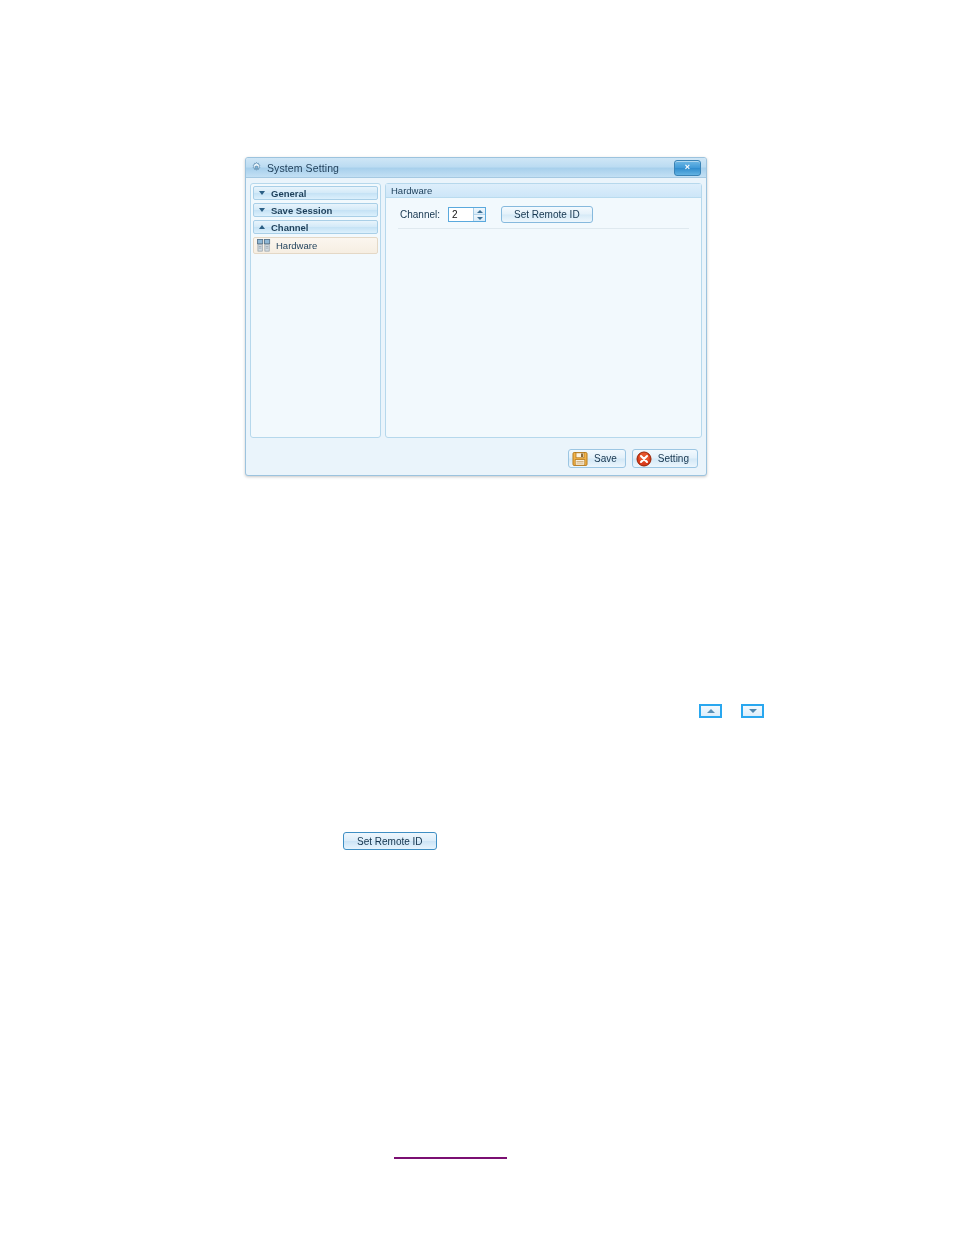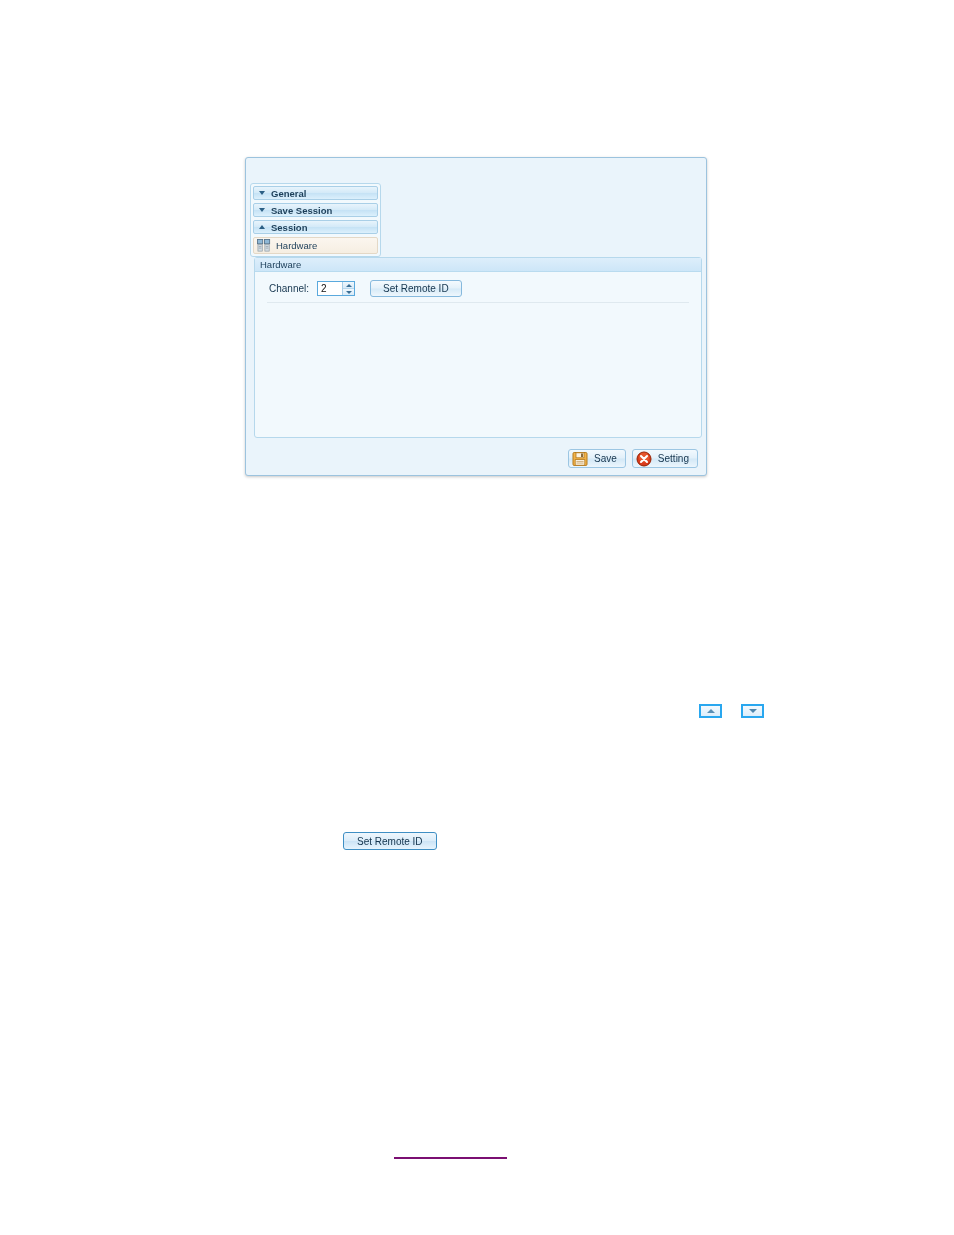--- a/index.html
+++ b/index.html
@@ -73,21 +73,20 @@
 
   .dialog-body {
     position: absolute;
     left: 0;
     top: 21px;
     right: 0;
     bottom: 33px;
     display: flex;
     padding: 4px;
     box-sizing: border-box;
-    flex-direction: column;
   }
 
   
   .sidebar {
     width: 131px;
     background: #f2f9fd;
     border: 1px solid #b6d8ec;
     border-radius: 3px;
     box-sizing: border-box;
     padding: 2px;
@@ -328,38 +327,49 @@
     width: 113px;
     height: 1.5px;
     background: #7b0f72;
   }
 </style>
 </head>
 <body>
 
 <div class="dialog">
 
+  <div class="titlebar">
+    <span class="gear-icon">
+      <svg width="11" height="11" viewBox="0 0 16 16">
+        <path d="M8 5.2a2.8 2.8 0 1 0 0 5.6 2.8 2.8 0 0 0 0-5.6zm0 4.2a1.4 1.4 0 1 1 0-2.8 1.4 1.4 0 0 1 0 2.8z" fill="#ffffff"></path>
+        <path d="M8 0.6l1 1.7 1.9-0.5 0.2 2 1.9 0.8-1 1.7 1 1.7-1.9 0.8-0.2 2-1.9-0.5L8 12l-1-1.7-1.9 0.5-0.2-2L3 8l1-1.7L3 4.6l1.9-0.8 0.2-2L7 2.3z" fill="#e9f4fb" stroke="#4b7ea5" stroke-width="0.9"></path>
+        <circle cx="8" cy="8" r="2.1" fill="#7fb5d8" stroke="#3e6e95" stroke-width="0.8"></circle>
+      </svg>
+    </span>
+    <span class="title-text">System Setting</span>
+    <div class="close-btn">×</div>
+  </div>
 
   <div class="dialog-body">
 
     <div class="sidebar">
 
       <div class="accordion-header">
         <span class="acc-arrow down"></span>
         <span class="acc-label">General</span>
       </div>
 
       <div class="accordion-header">
         <span class="acc-arrow down"></span>
         <span class="acc-label">Save Session</span>
       </div>
 
       <div class="accordion-header">
         <span class="acc-arrow up"></span>
-        <span class="acc-label">Session</span>
+        <span class="acc-label">Channel</span>
       </div>
 
       <div class="tree-item">
         <span class="hw-icon">
           <svg width="14" height="13" viewBox="0 0 16 15">
             <rect x="0.5" y="0.5" width="6" height="5" fill="#8fb8d6" stroke="#55728a" stroke-width="1"></rect>
             <rect x="8.5" y="0.5" width="6" height="5" fill="#8fb8d6" stroke="#55728a" stroke-width="1"></rect>
             <rect x="1" y="6.5" width="5" height="7.5" fill="#d3dce2" stroke="#8e9ba5" stroke-width="0.8"></rect>
             <rect x="9" y="6.5" width="5" height="7.5" fill="#d3dce2" stroke="#8e9ba5" stroke-width="0.8"></rect>
             <rect x="2" y="8" width="3" height="1" fill="#9aa7b1"></rect>

